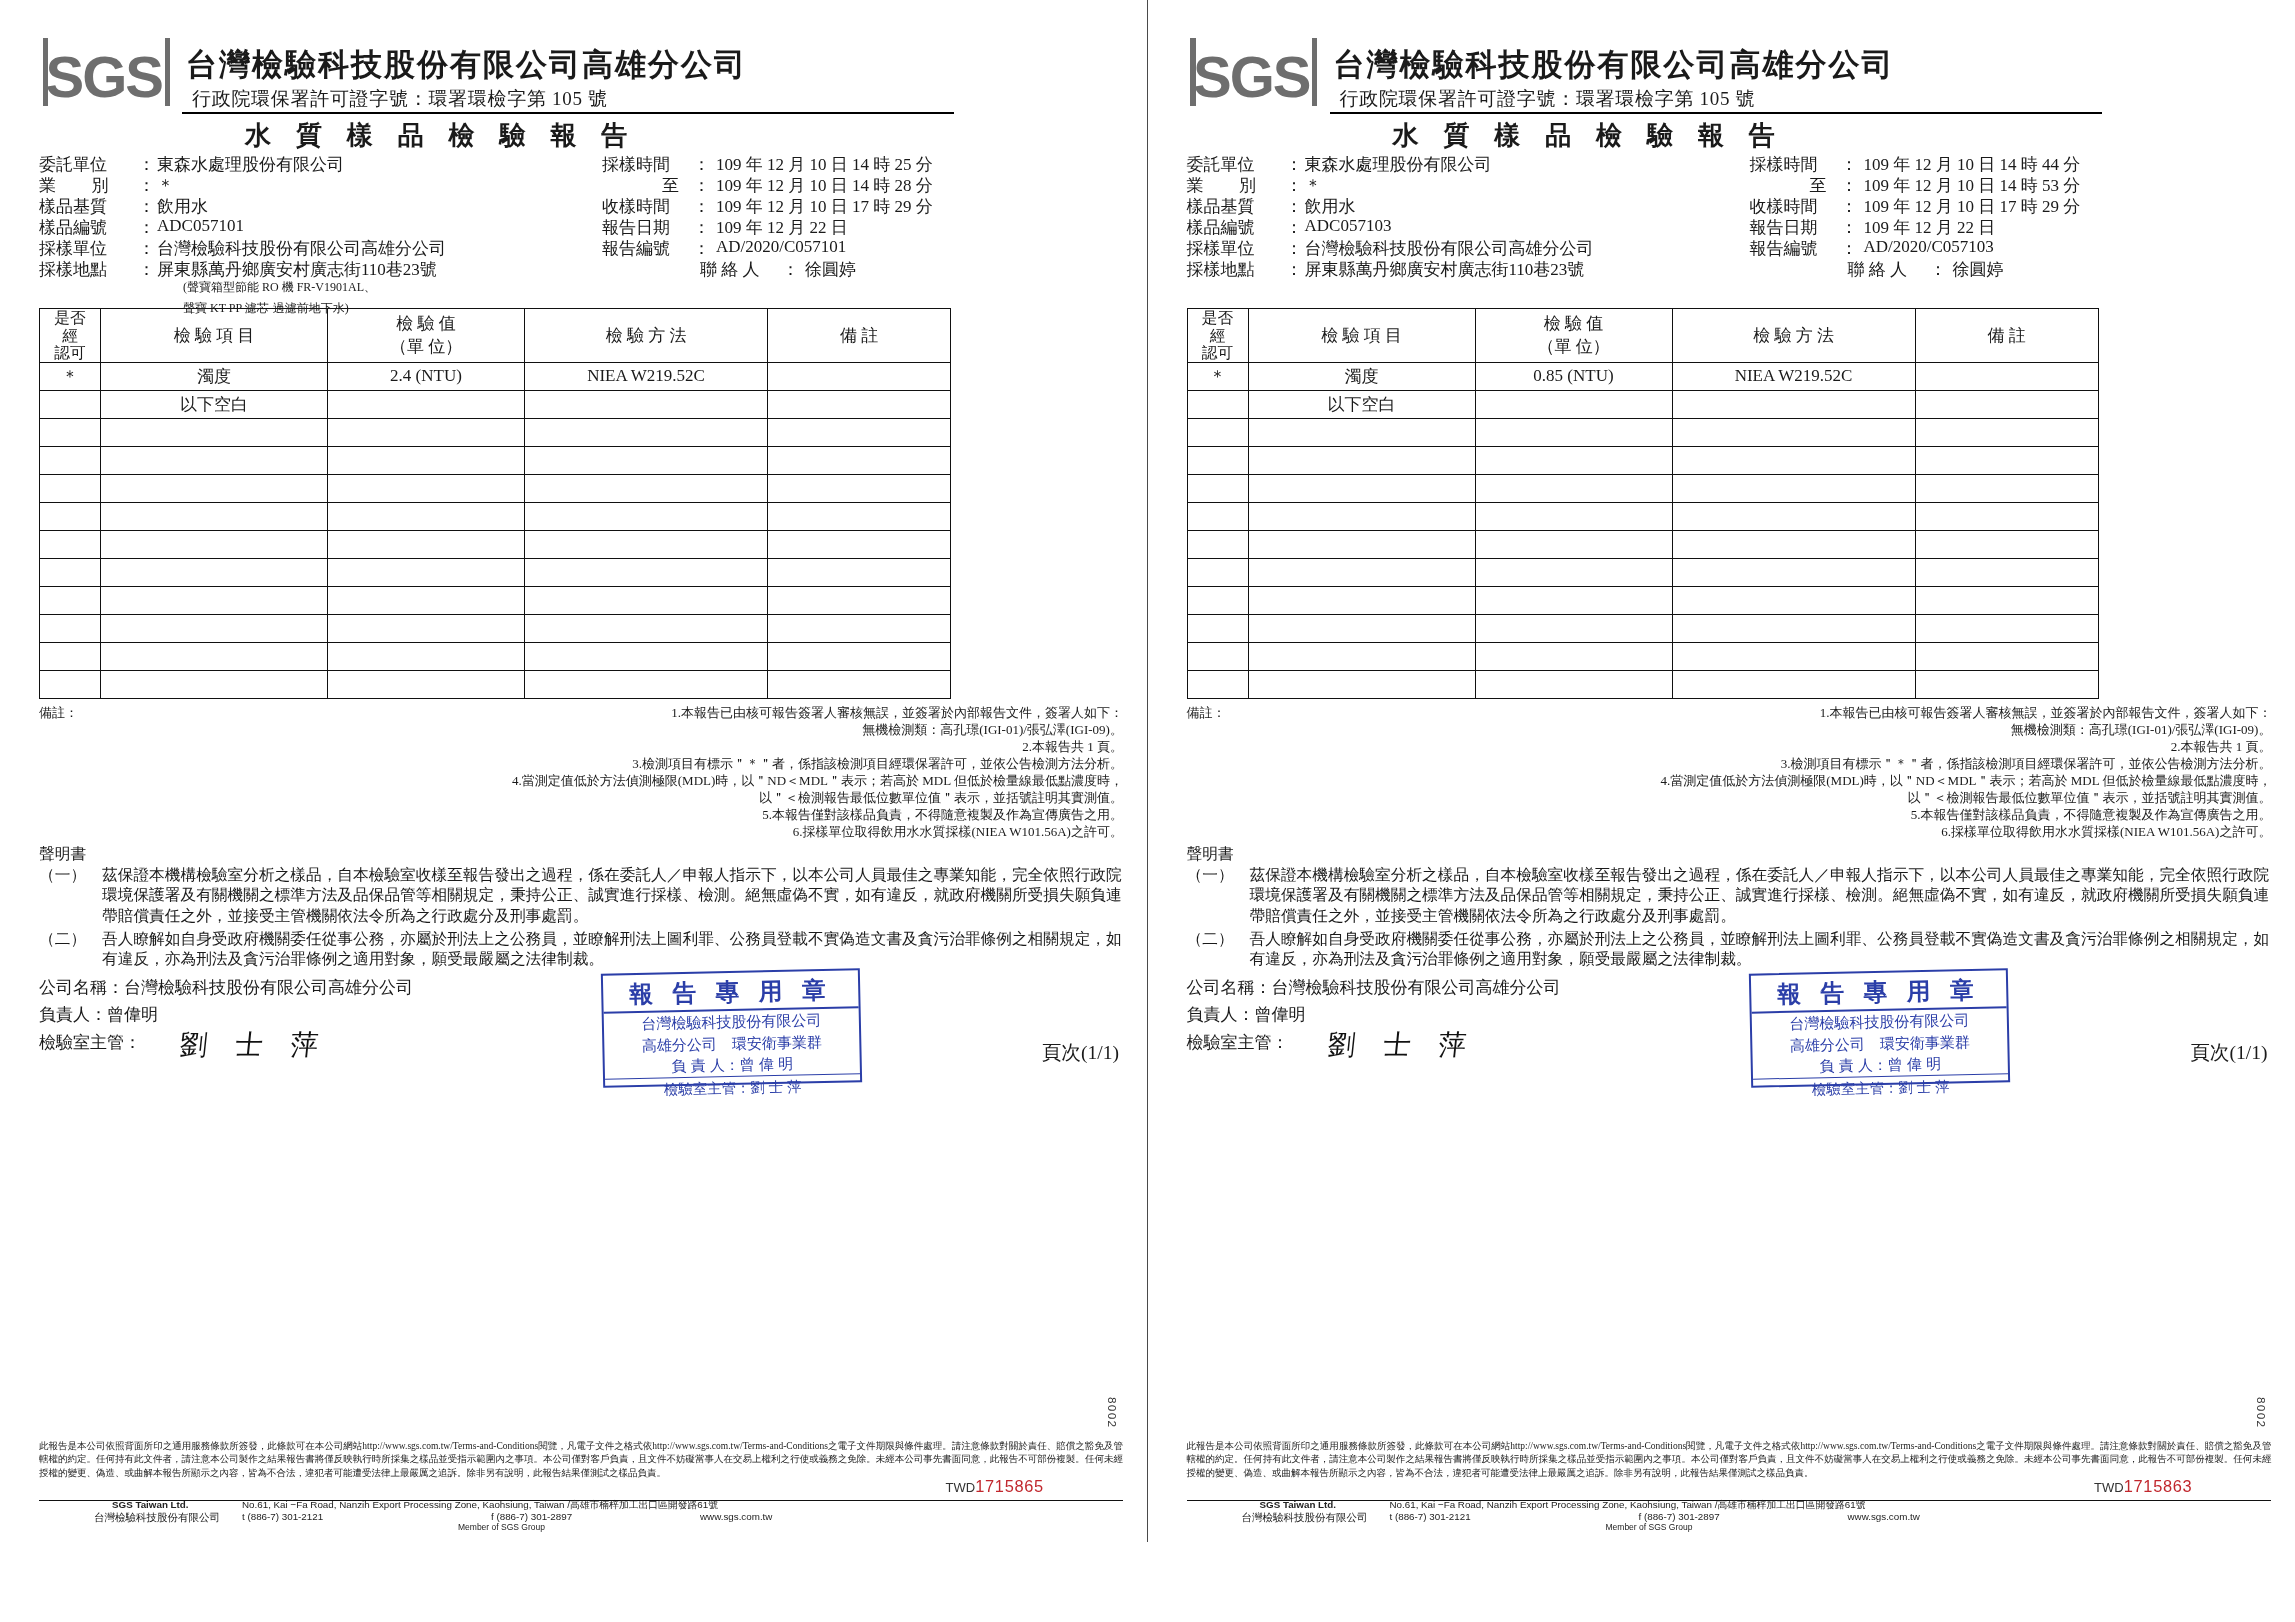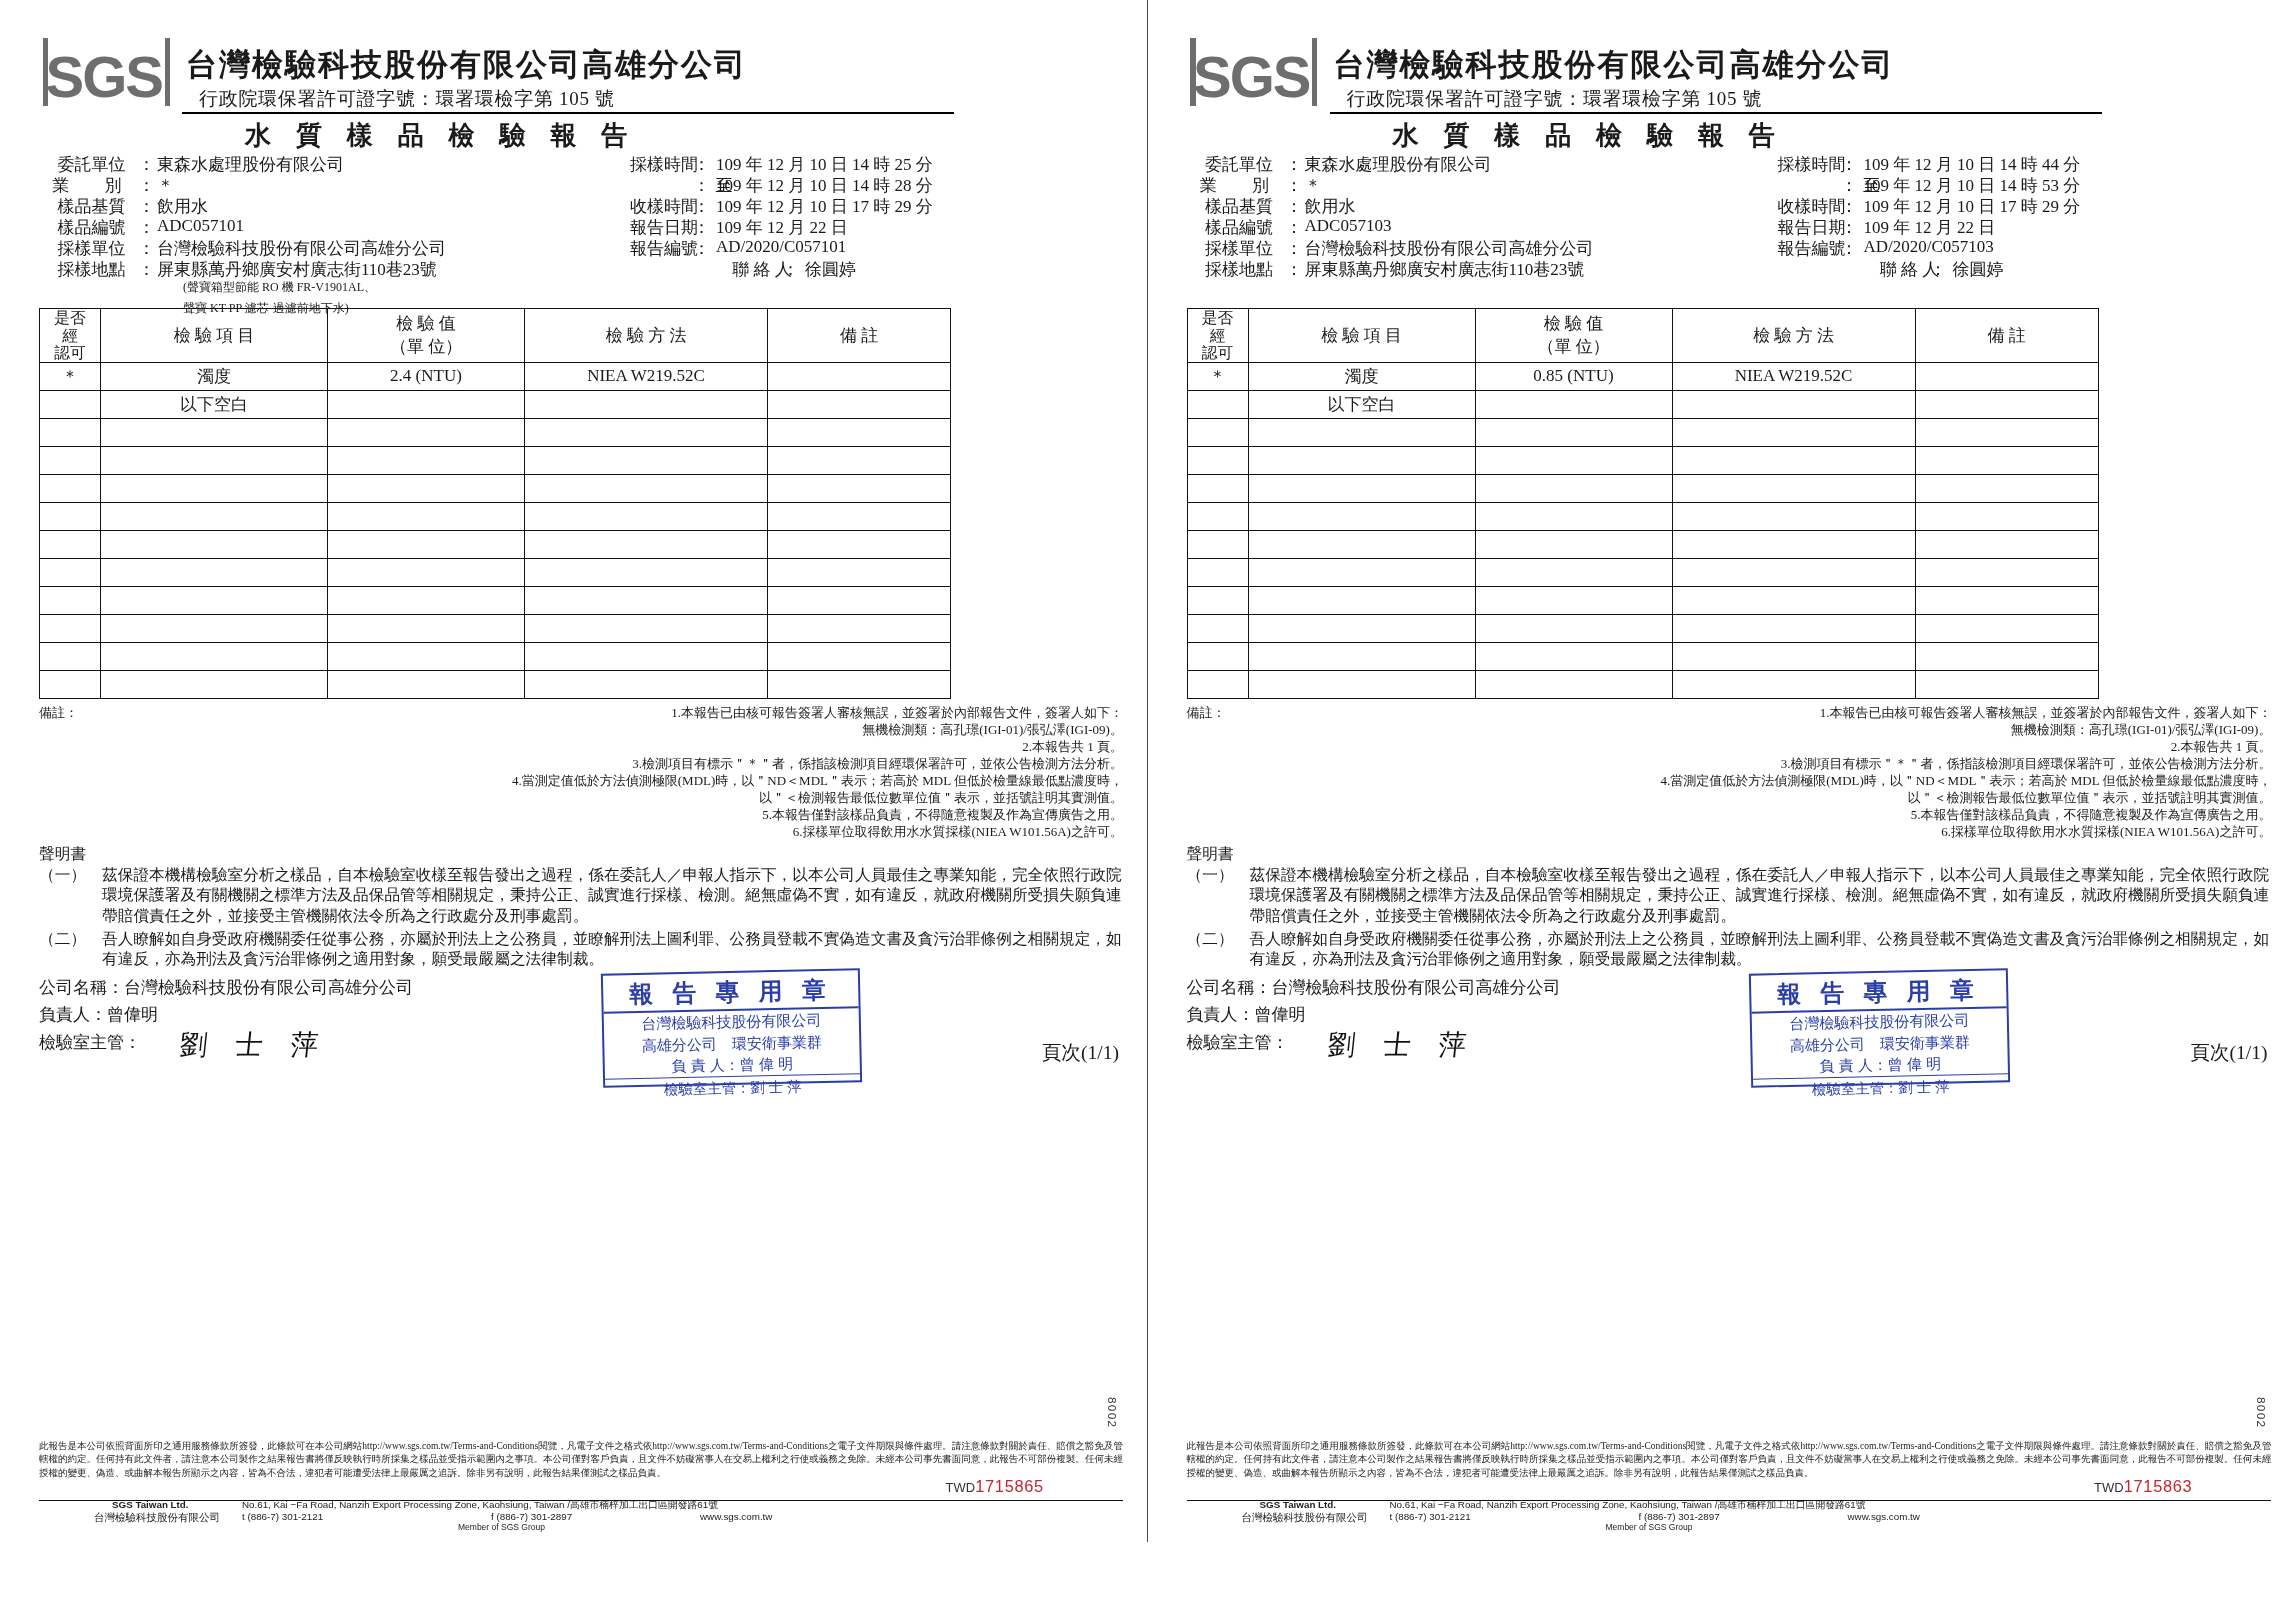--- a/index.html
+++ b/index.html
@@ -37,32 +37,32 @@
     position:absolute;left:-2.6px;top:-5.2px;width:5.2px;height:68px;background:#6e6e6e;
   }
   .sgs-logo .bar2{
     position:absolute;right:-7.9px;top:-5.2px;width:5.2px;height:68px;background:#6e6e6e;
   }
   .hdr-co{
     position:absolute;left:147px;top:18.3px;
     font-size:31px;font-weight:bold;letter-spacing:2px;
   }
   .hdr-lic{
-    position:absolute;left:160px;top:60px;
+    position:absolute;left:153px;top:60px;
     font-size:19px;letter-spacing:0.7px;
   }
   .hdr-title{
     position:absolute;left:206px;top:92px;
     font-size:26px;font-weight:bold;letter-spacing:9.2px;
   }
   .hdr-rule{
     position:absolute;left:143px;top:86px;width:772px;height:2px;background:#000;
   }
   
-  .meta{position:relative;margin-top:9.2px;height:151px;font-size:17px;text-align:center;}
+  .meta{position:relative;margin-top:9.2px;height:151px;font-size:17px;}
   .meta .row{position:relative;height:21px;}
   .lbl{position:absolute;left:0;width:105px;}
   .lbl.sp2{letter-spacing:9.2px;}
   .colon{position:absolute;left:99px;}
   .val{position:absolute;left:118px;}
   .rlbl{position:absolute;left:563px;width:124px;}
   .rcolon{position:absolute;left:654px;}
   .rval{position:absolute;left:677px;}
   .rlbl.indentTo{left:623px;}
   .meta .sub{position:absolute;left:144px;font-size:12px;}

